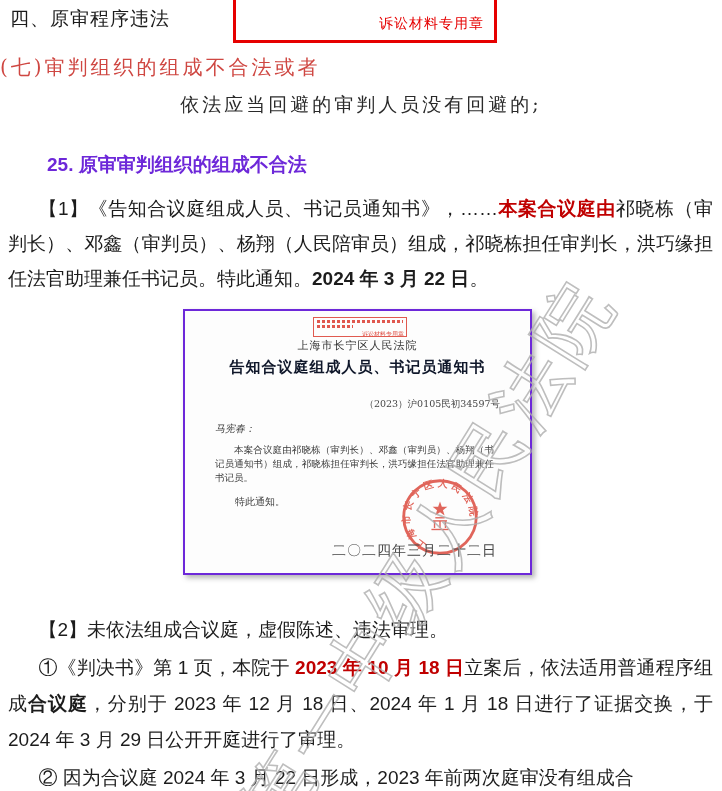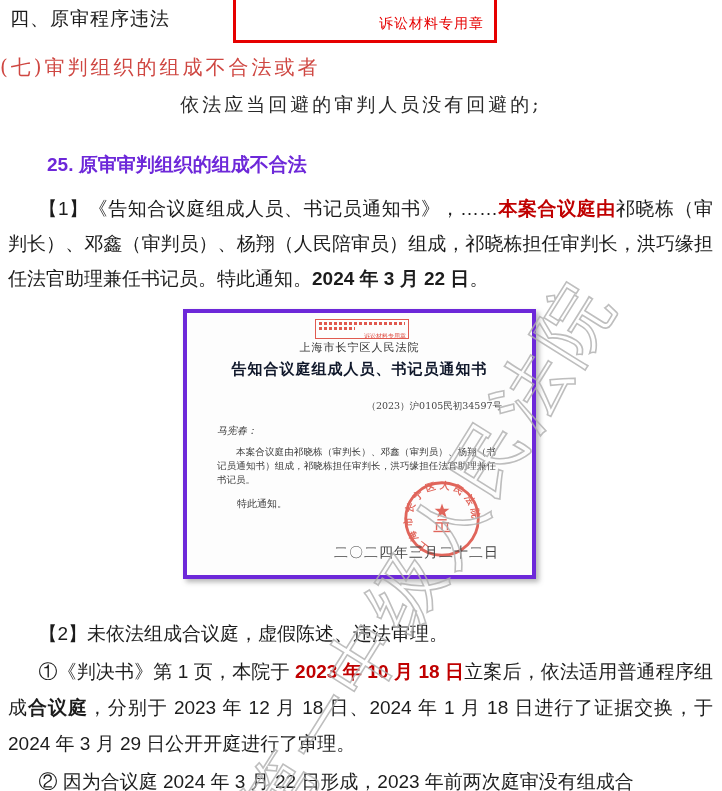--- a/index.html
+++ b/index.html
@@ -42,21 +42,21 @@
     margin:14px 9px 0 8px;font-size:19px;line-height:35px;
     text-align:justify;text-indent:1.6em;color:#1c1c1c;
   }
   .para.lower{line-height:36px;margin-top:2px;}
   .para.first-lower{margin-top:37px;}
   .red-bold{color:#c00000;font-weight:bold;}
   .bold{font-weight:bold;}
   
   .scan{
     position:relative;width:345px;height:262px;margin:13px 0 0 183px;
-    background:#fdfdfd;border:4px solid #6d28d9;
+    background:#fdfdfd;border:2px solid #6d28d9;
     box-shadow:3px 3px 5px rgba(90,90,90,.45);
     font-family:"DejaVu Serif",serif;color:#3b3b3b;
   }
   .mini-stamp{
     position:absolute;left:128px;top:6px;width:94px;height:20px;
     border:1px solid #e05a50;padding:2px 3px 0 3px;box-sizing:border-box;
   }
   .blur-line{height:3px;margin-bottom:2px;
     background:repeating-linear-gradient(90deg,#e0584e 0 3px,transparent 3px 5px);}
   .blur-line.short{width:42%;}

